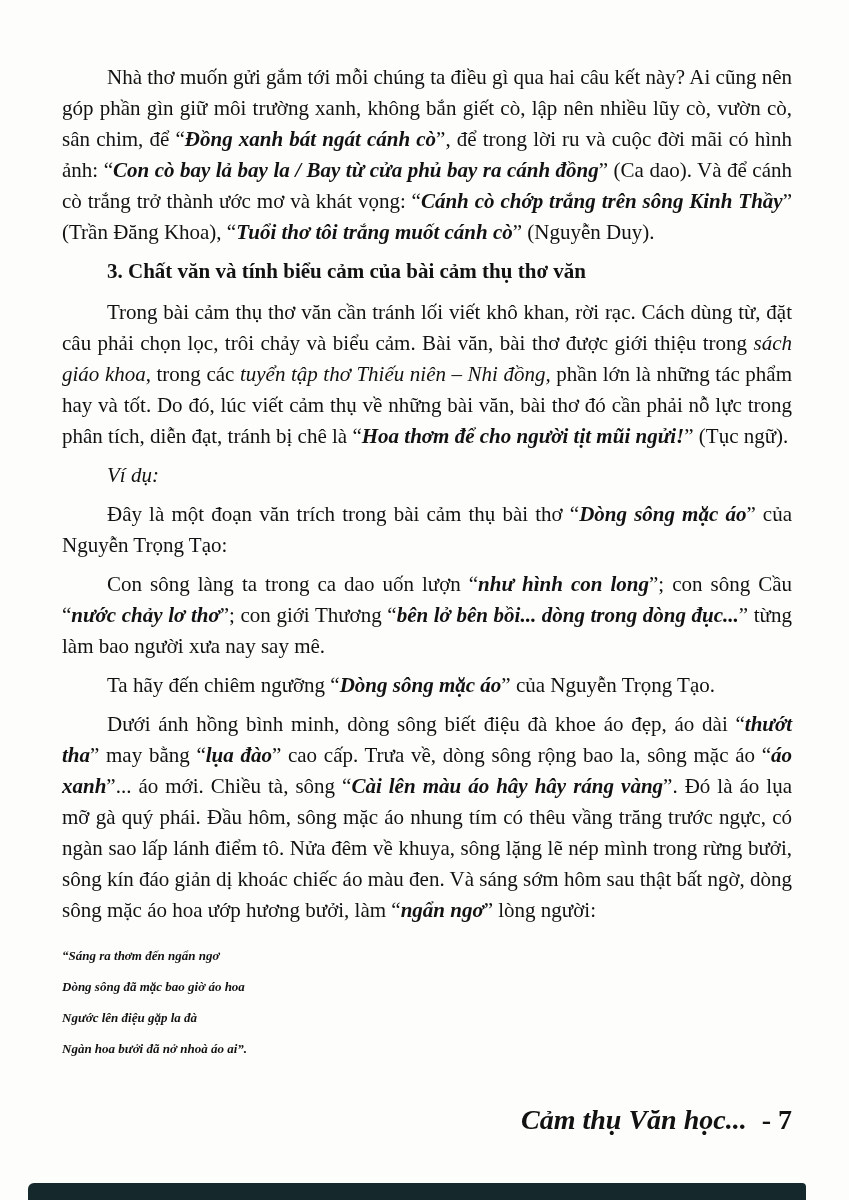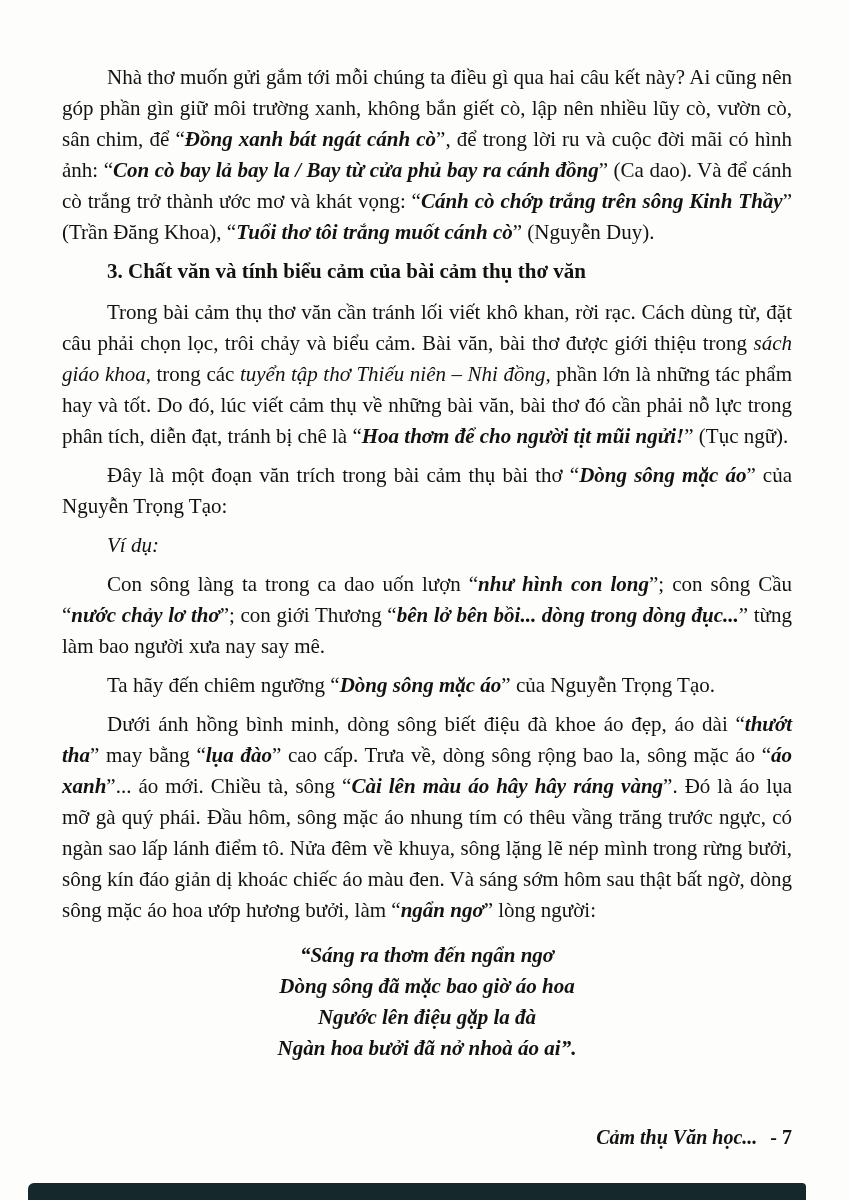--- a/index.html
+++ b/index.html
@@ -34,32 +34,32 @@
     line-height: 31px;
     margin: 4px 0 10px 0;
     text-indent: 45px;
     text-align: left;
     font-weight: 700;
   }
   .it { font-style: italic; }
   .bd { font-weight: 700; }
   .poem {
     margin-top: 14px;
-    text-align: center;
+    text-align: left;
     font-style: italic;
     font-weight: 700;
-    font-size: 21px;
+    font-size: 13px;
     line-height: 31px;
   }
   .poem-line { white-space: nowrap; }
   .page-footer {
     position: absolute;
     right: 57px;
-    bottom: 51px;
-    font-size: 20px;
+    bottom: 64px;
+    font-size: 28px;
     text-align: right;
     white-space: nowrap;
   }
   .footer-title {
     font-style: italic;
     font-weight: 700;
   }
   .footer-page {
     font-weight: 700;
     margin-left: 8px;
@@ -75,22 +75,22 @@
   }
 </style>
 </head>
 <body>
 
 <div class="book-page">
   <div class="page-content">
       <p class="para"><span>Nhà thơ muốn gửi gắm tới mỗi chúng ta điều gì qua hai câu kết này? Ai cũng nên góp phần gìn giữ môi trường xanh, không bắn giết cò, lập nên nhiều lũy cò, vườn cò, sân chim, để “</span><span class="it bd">Đồng xanh bát ngát cánh cò</span><span>”, để trong lời ru và cuộc đời mãi có hình ảnh: “</span><span class="it bd">Con cò bay lả bay la / Bay từ cửa phủ bay ra cánh đồng</span><span>” (Ca dao). Và để cánh cò trắng trở thành ước mơ và khát vọng: “</span><span class="it bd">Cánh cò chớp trắng trên sông Kinh Thầy</span><span>” (Trần Đăng Khoa), “</span><span class="it bd">Tuổi thơ tôi trắng muốt cánh cò</span><span>” (Nguyễn Duy).</span></p>
       <p class="heading"><span class="bd">3. Chất văn và tính biểu cảm của bài cảm thụ thơ văn</span></p>
       <p class="para"><span>Trong bài cảm thụ thơ văn cần tránh lối viết khô khan, rời rạc. Cách dùng từ, đặt câu phải chọn lọc, trôi chảy và biểu cảm. Bài văn, bài thơ được giới thiệu trong </span><span class="it">sách giáo khoa</span><span>, trong các </span><span class="it">tuyển tập thơ Thiếu niên – Nhi đồng,</span><span> phần lớn là những tác phẩm hay và tốt. Do đó, lúc viết cảm thụ về những bài văn, bài thơ đó cần phải nỗ lực trong phân tích, diễn đạt, tránh bị chê là “</span><span class="it bd">Hoa thơm để cho người tịt mũi ngửi!</span><span>” (Tục ngữ).</span></p>
+      <p class="para"><span class="it">Ví dụ:</span></p>
       <p class="para"><span>Đây là một đoạn văn trích trong bài cảm thụ bài thơ “</span><span class="it bd">Dòng sông mặc áo</span><span>” của Nguyễn Trọng Tạo:</span></p>
-      <p class="para"><span class="it">Ví dụ:</span></p>
       <p class="para"><span>Con sông làng ta trong ca dao uốn lượn “</span><span class="it bd">như hình con long</span><span>”; con sông Cầu “</span><span class="it bd">nước chảy lơ thơ</span><span>”; con giới Thương “</span><span class="it bd">bên lở bên bồi... dòng trong dòng đục...</span><span>” từng làm bao người xưa nay say mê.</span></p>
       <p class="para"><span>Ta hãy đến chiêm ngưỡng “</span><span class="it bd">Dòng sông mặc áo</span><span>” của Nguyễn Trọng Tạo.</span></p>
       <p class="para"><span>Dưới ánh hồng bình minh, dòng sông biết điệu đà khoe áo đẹp, áo dài “</span><span class="it bd">thướt tha</span><span>” may bằng “</span><span class="it bd">lụa đào</span><span>” cao cấp. Trưa về, dòng sông rộng bao la, sông mặc áo “</span><span class="it bd">áo xanh</span><span>”... áo mới. Chiều tà, sông “</span><span class="it bd">Cài lên màu áo hây hây ráng vàng</span><span>”. Đó là áo lụa mỡ gà quý phái. Đầu hôm, sông mặc áo nhung tím có thêu vầng trăng trước ngực, có ngàn sao lấp lánh điểm tô. Nửa đêm về khuya, sông lặng lẽ nép mình trong rừng bưởi, sông kín đáo giản dị khoác chiếc áo màu đen. Và sáng sớm hôm sau thật bất ngờ, dòng sông mặc áo hoa ướp hương bưởi, làm “</span><span class="it bd">ngẩn ngơ</span><span>” lòng người:</span></p>
       <div class="poem">
         <div class="poem-line">“Sáng ra thơm đến ngẩn ngơ</div>
         <div class="poem-line">Dòng sông đã mặc bao giờ áo hoa</div>
         <div class="poem-line">Ngước lên điệu gặp la đà</div>
         <div class="poem-line">Ngàn hoa bưởi đã nở nhoà áo ai”.</div>
       </div>
     </div>

